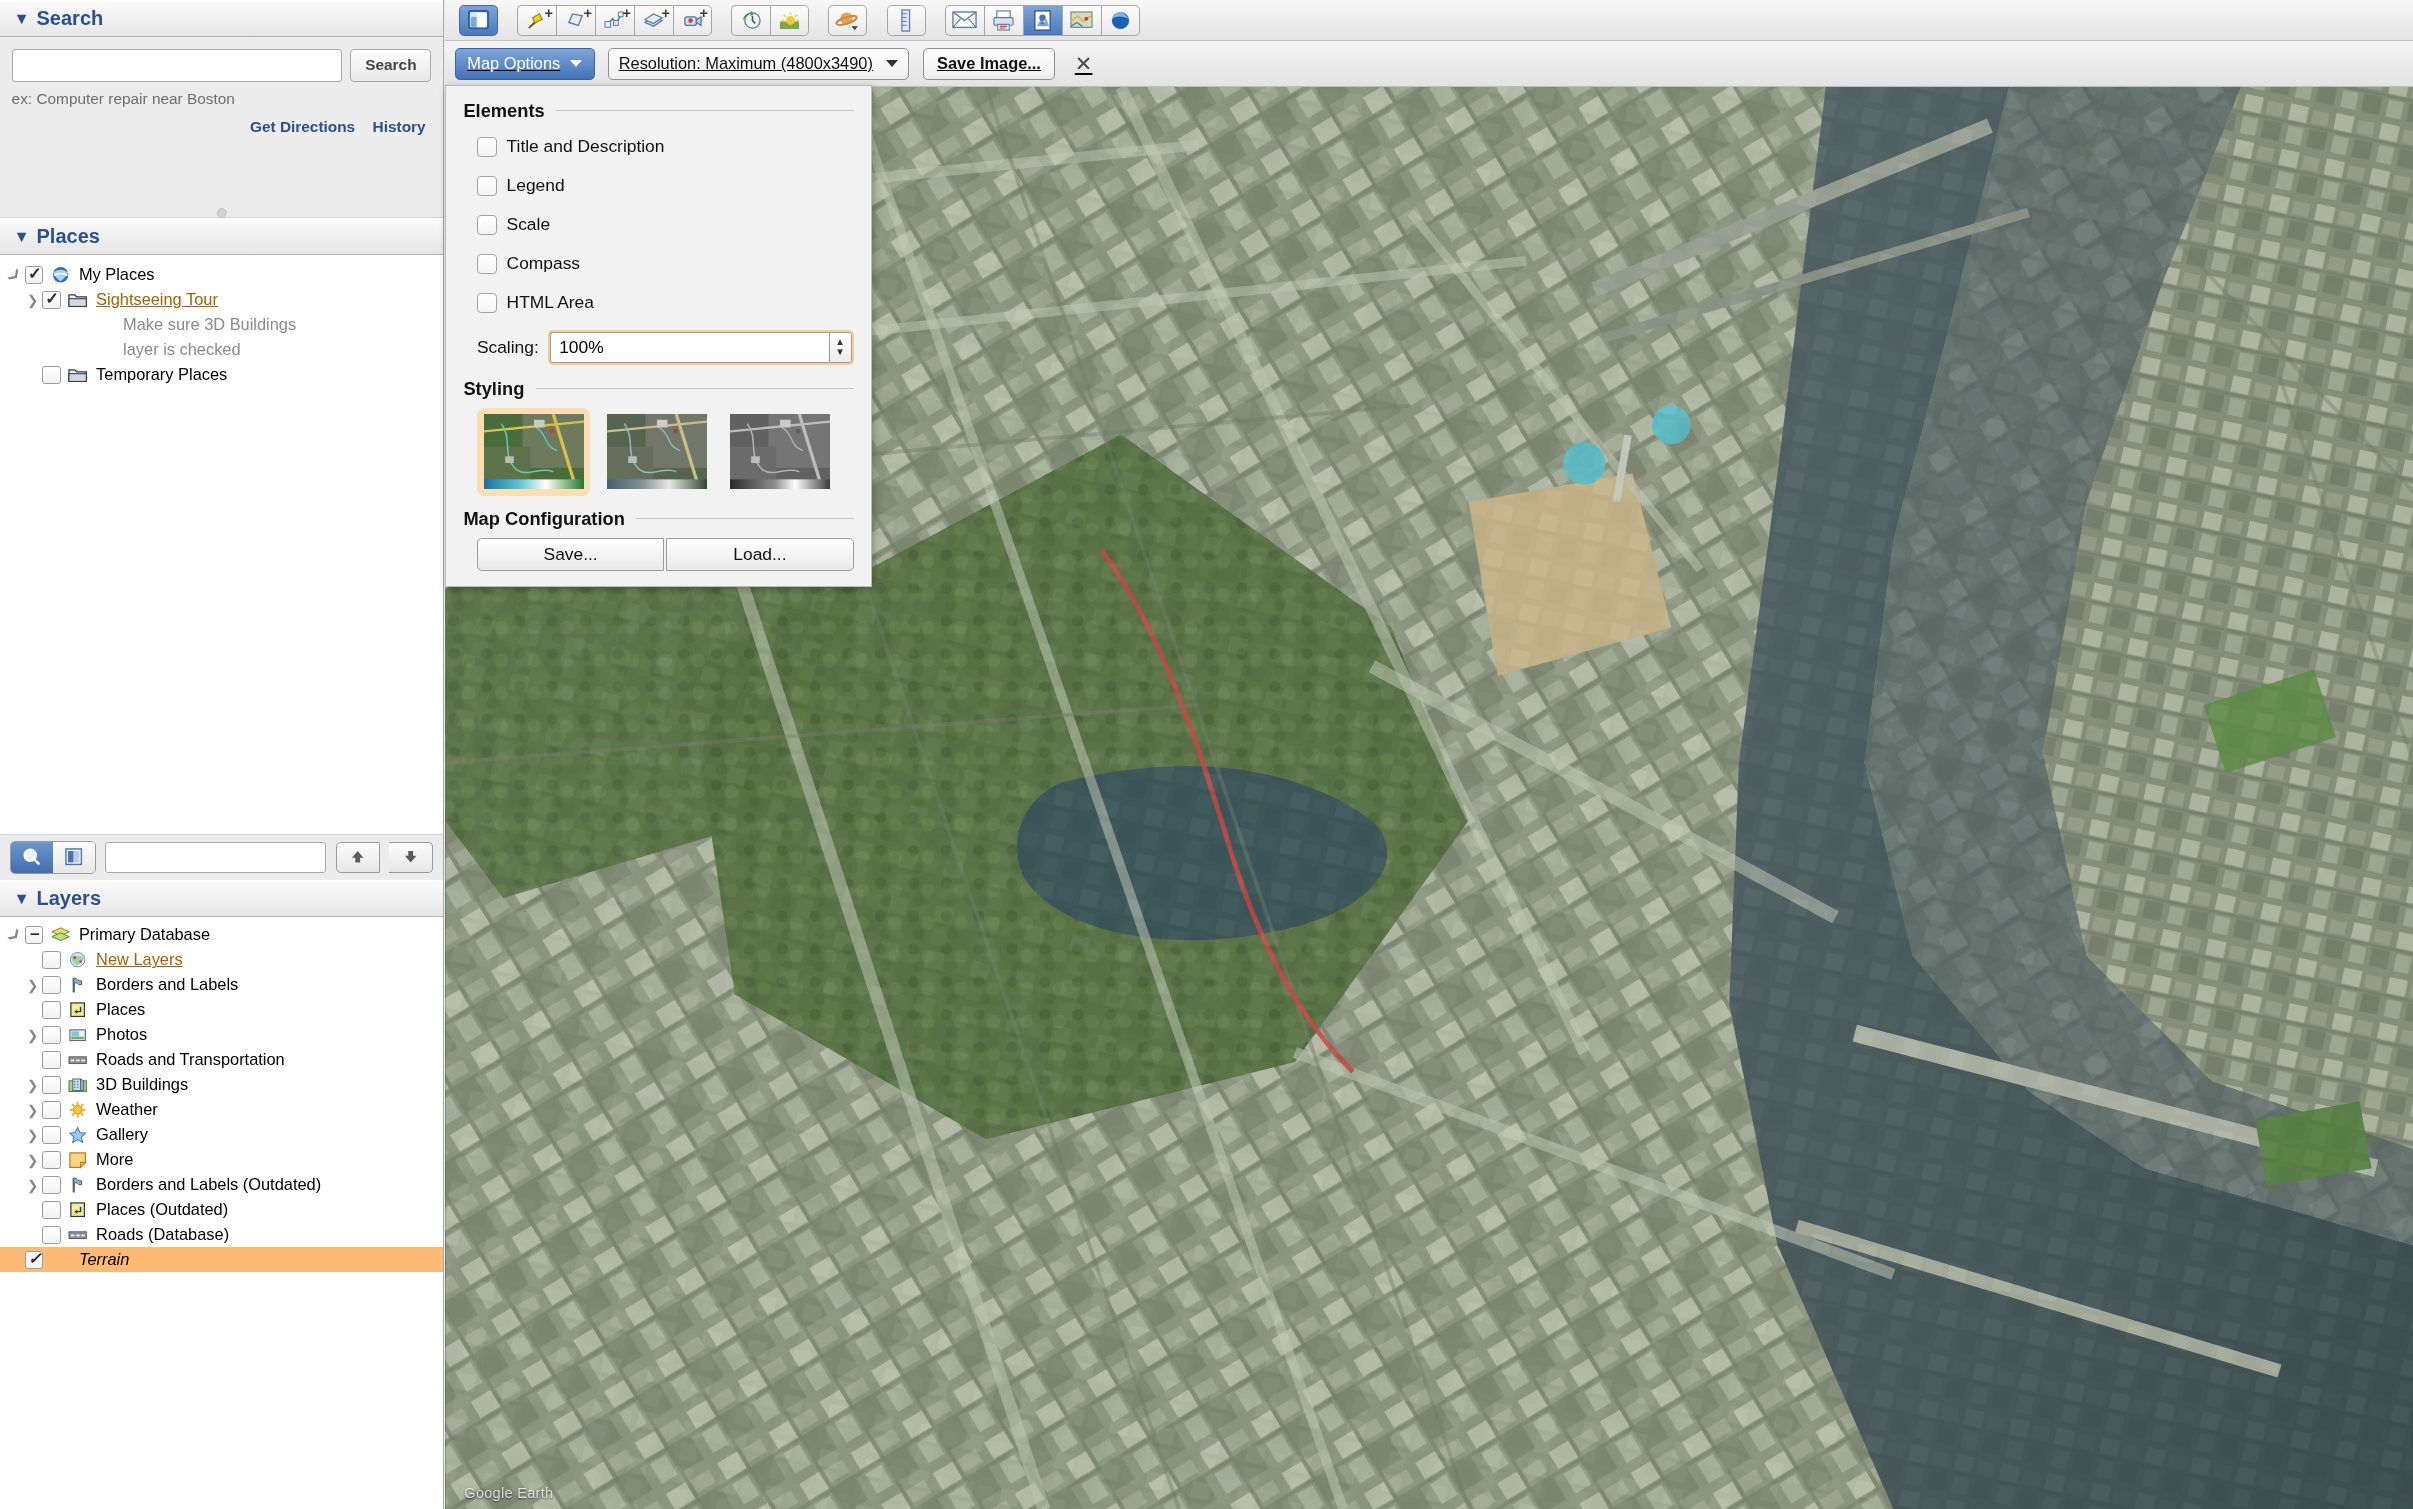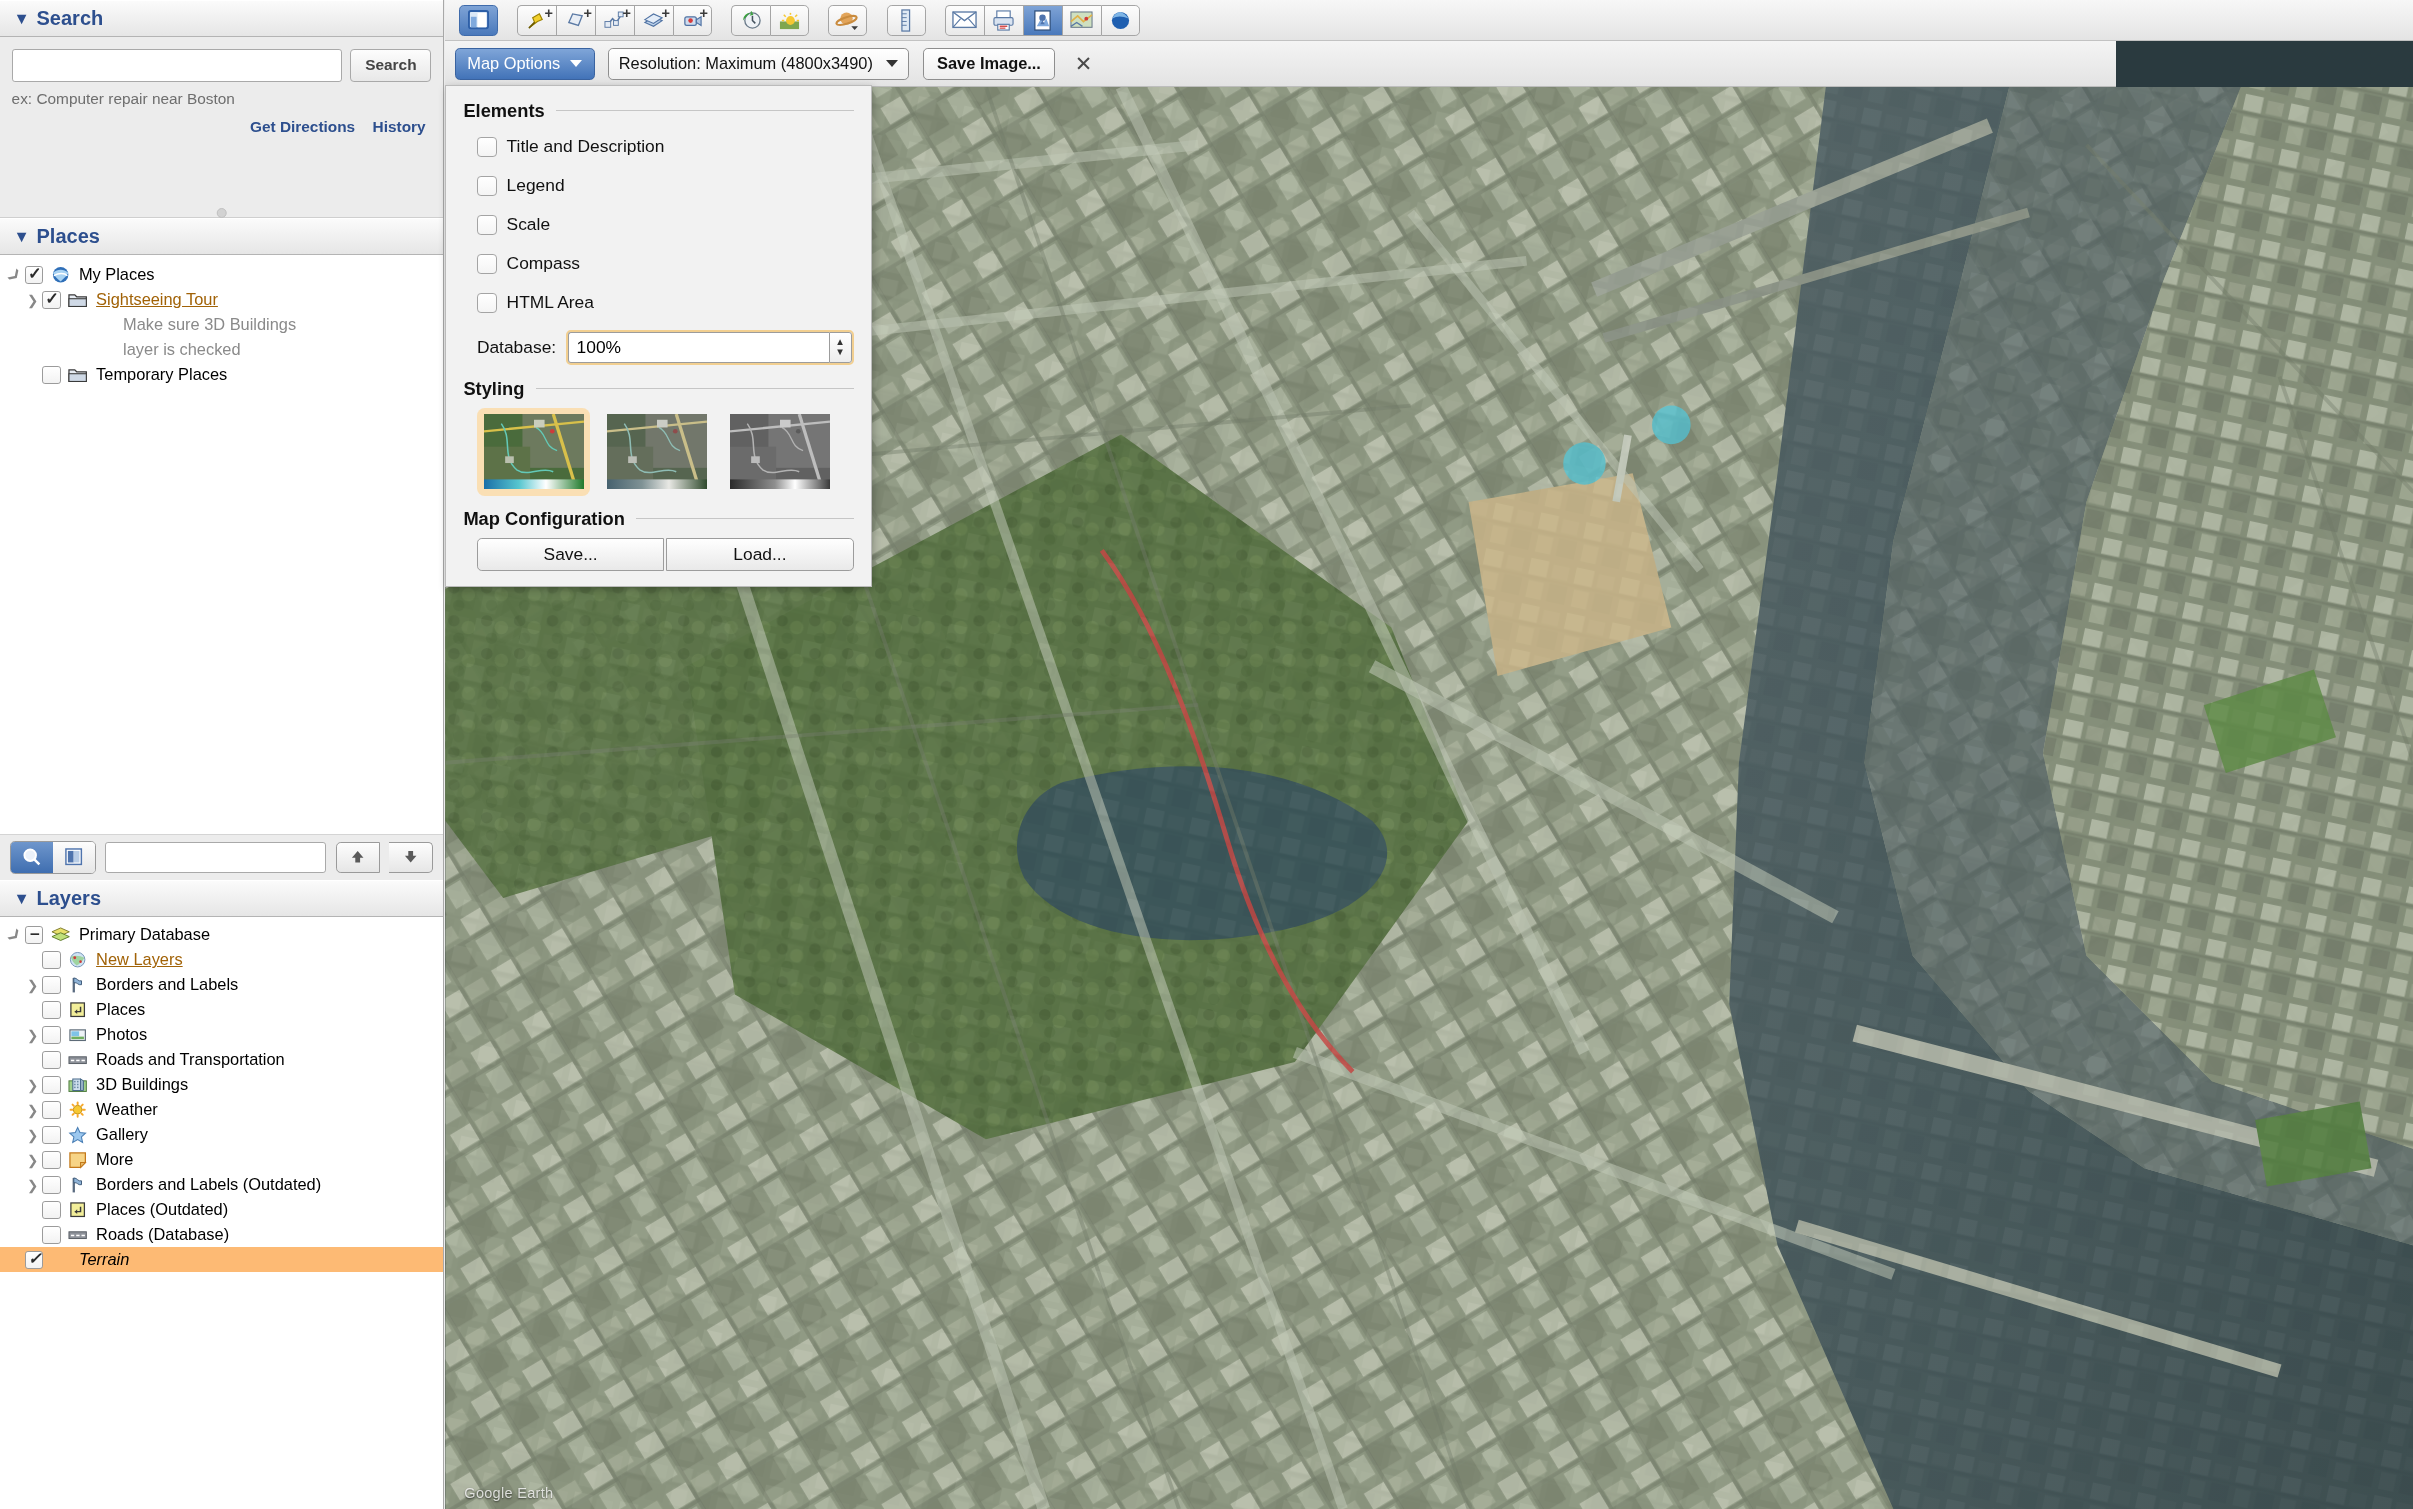--- a/index.html
+++ b/index.html
@@ -216,26 +216,27 @@
   .tb-group .tb-btn:only-child { border-radius: 4.8px; border-right: 1px solid #a5a5a5; }
   .tb-btn.sel { background: linear-gradient(to bottom,#7ea3d6,#4a79bb); }
   .plus {
     position: absolute; right: 2.9px; top: 0px;
     font-size: 14.5px; color: #3a3a3a; font-weight: bold; line-height: 1;
   }
 
   
   #saveimg-bar {
     position: absolute; left: 445px; top: 41px;
-    width: 1671px; height: 46px;
+    width: 1969px; height: 46px;
     background: linear-gradient(to bottom,#f4f4f4,#e3e3e3);
     border-bottom: 1px solid #bdbdbd;
     display: flex; align-items: center; gap: 13.5px;
     padding-left: 9.7px;
     z-index: 30;
+    text-decoration: underline;
   }
   #mapopt-btn {
     height: 32px; padding: 0 11.6px;
     background: linear-gradient(to bottom,#7fa5d8,#4273b8);
     border: 1px solid #3a63a0; border-radius: 4.8px;
     color: #fff; font-size: 16.4px;
     display: flex; align-items: center; gap: 9.7px;
     cursor: pointer;
   }
   #res-select {
@@ -606,21 +607,21 @@
     <span class="opt-cb"></span>
     <span class="opt-lbl">Compass</span>
   </div>
   <div class="opt-row">
     <span class="opt-cb"></span>
     <span class="opt-lbl">HTML Area</span>
   </div>
       </div>
 
     <div class="scaling-row">
-      <span class="scaling-lbl">Database:</span>
+      <span class="scaling-lbl">Scaling:</span>
       <div id="scaling-wrap">
         <input id="scaling-input" type="text" value="100%" style="">
         <div id="scaling-step">
           <span>▲</span>
           <span>▼</span>
         </div>
       </div>
     </div>
 
     <div class="sec-title" style="margin-top:13px">

